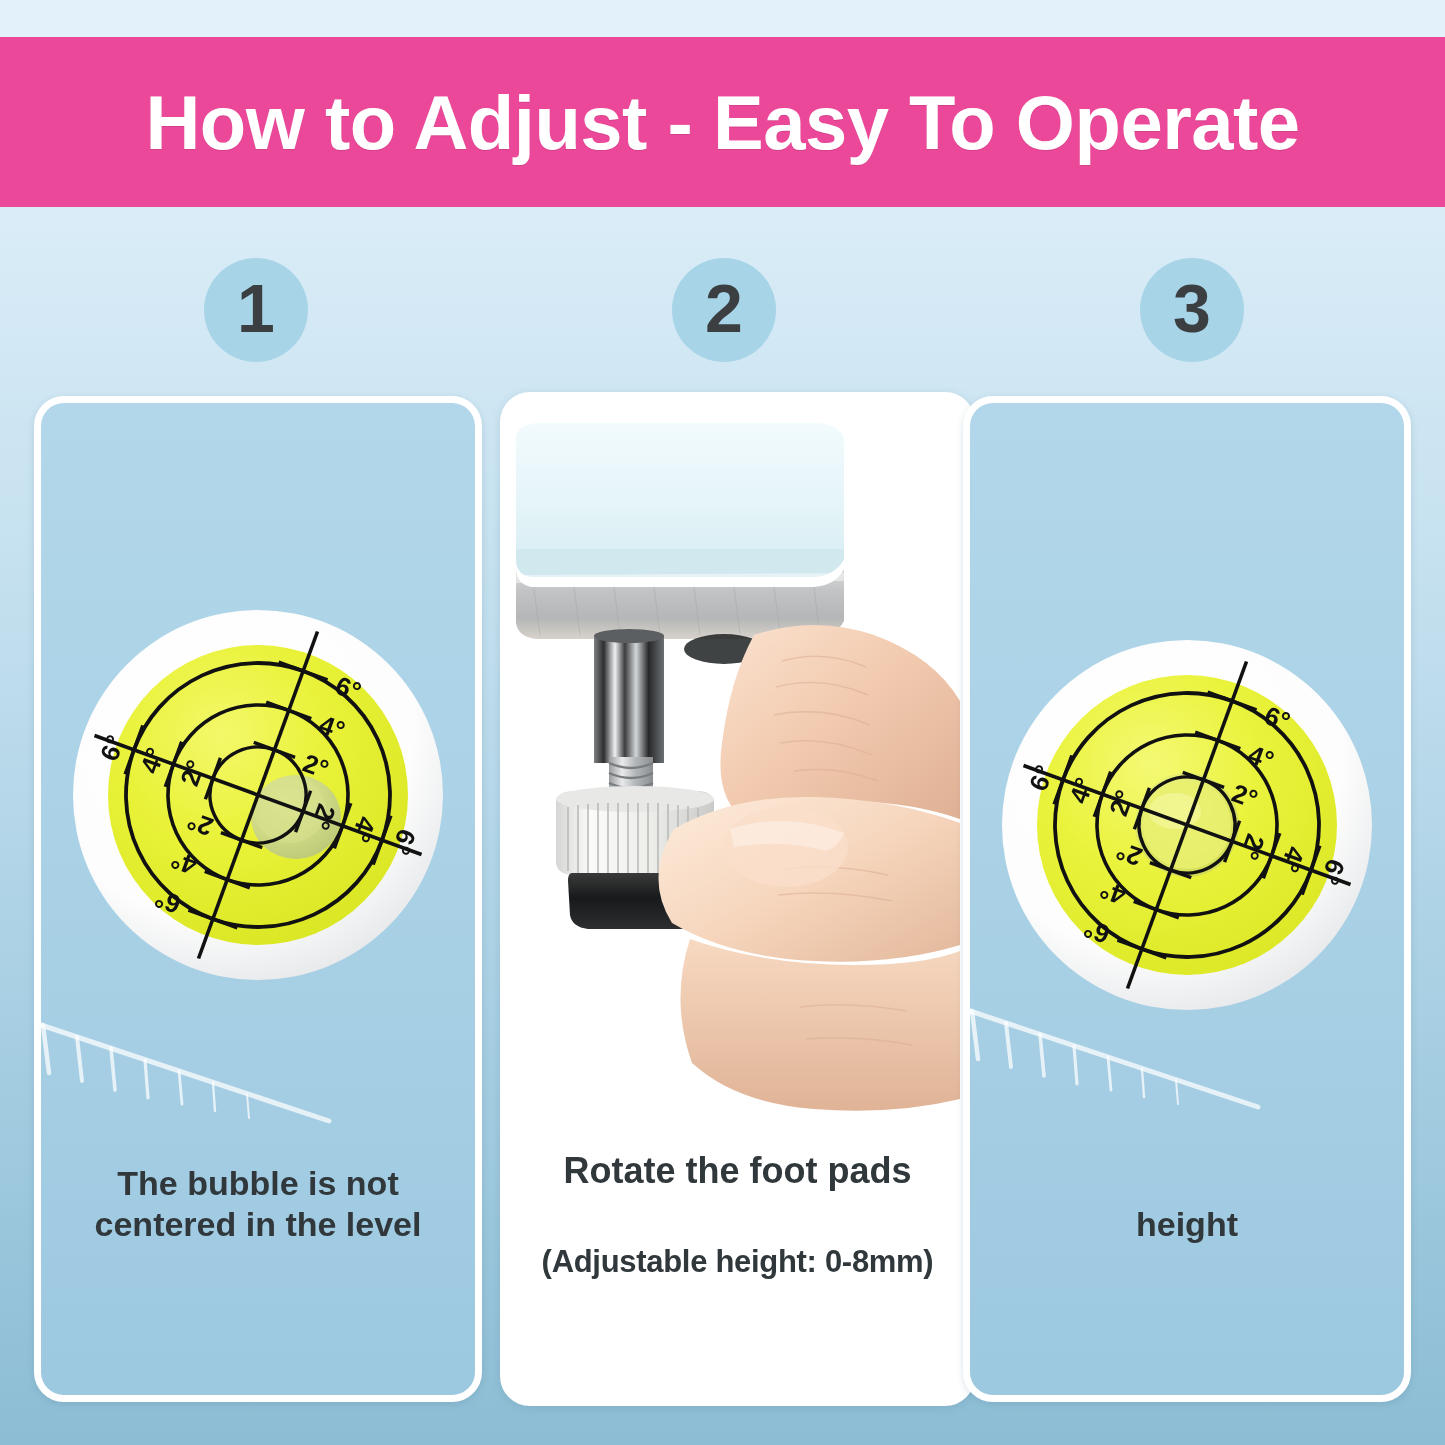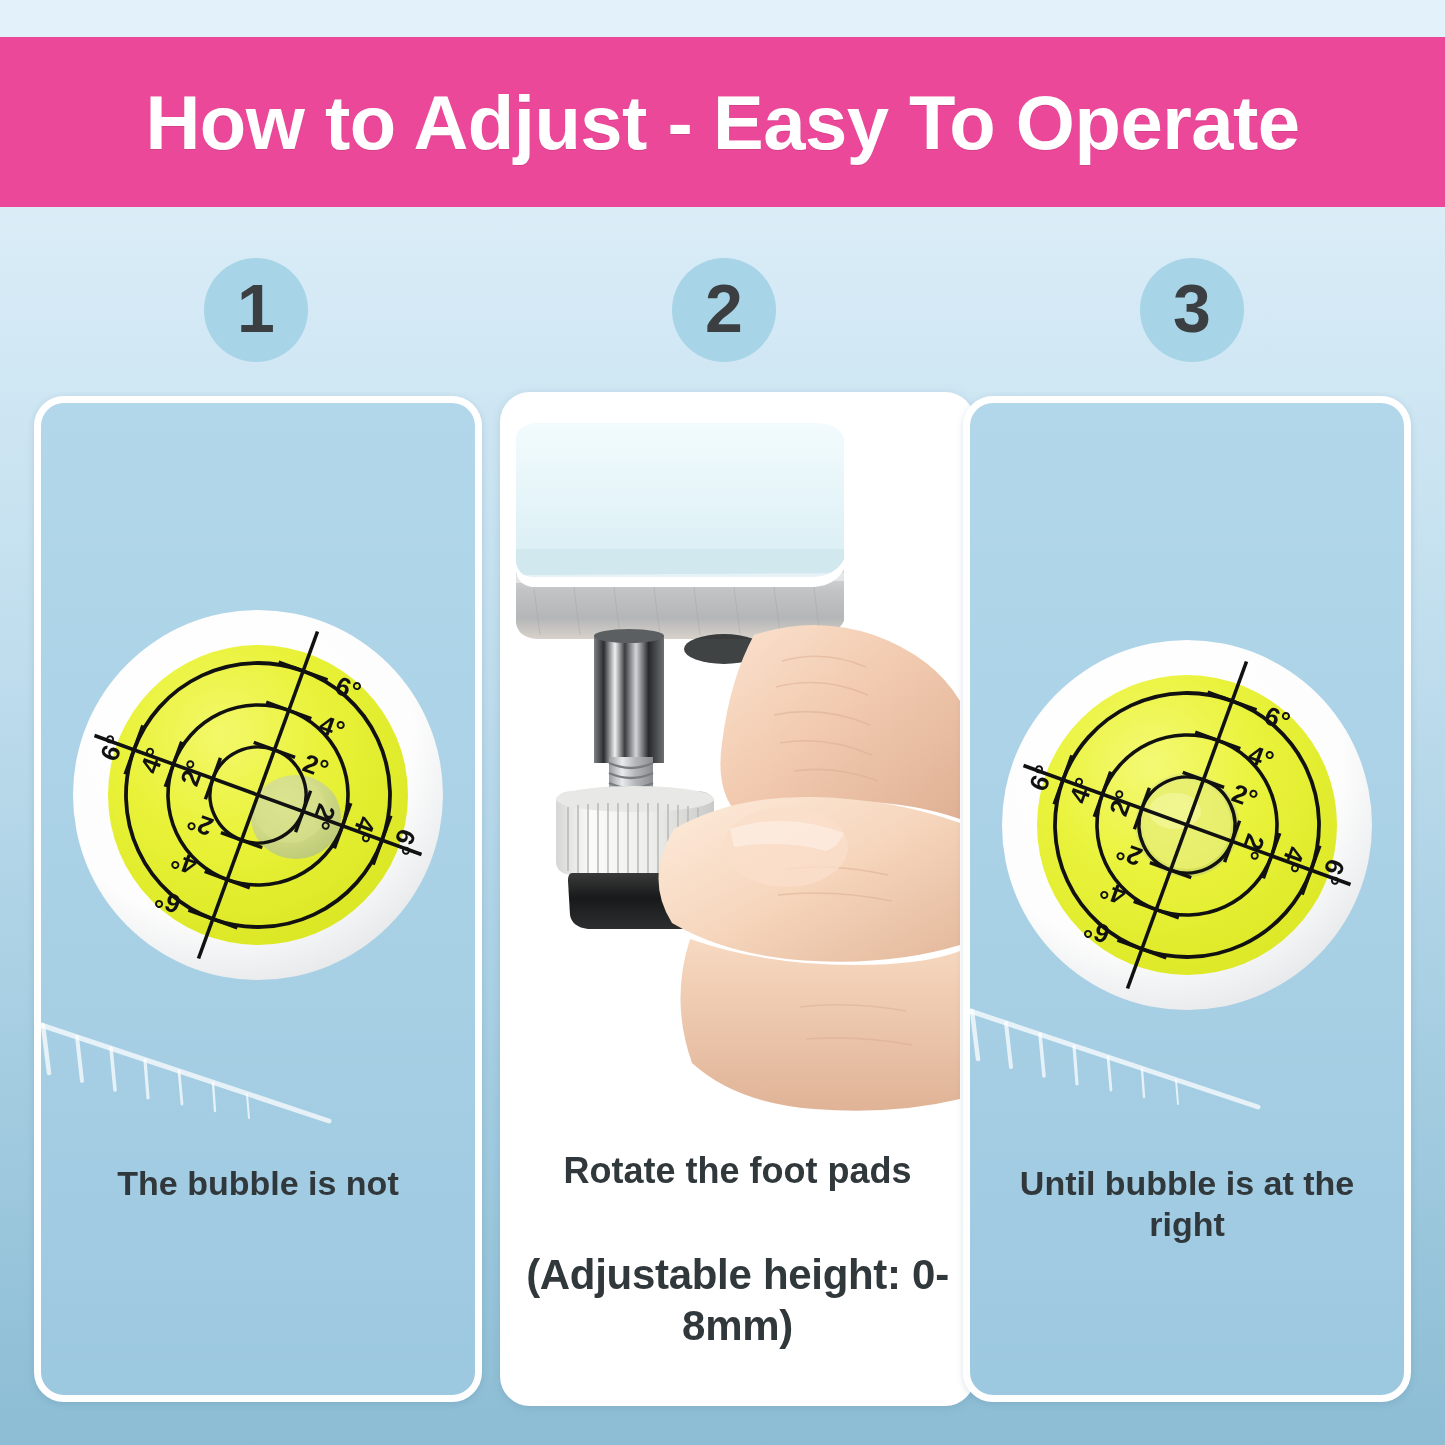--- a/index.html
+++ b/index.html
@@ -87,21 +87,21 @@
     position:absolute; left:0; width:100%;
     text-align:center;
     color:#31383c;
     font-weight:bold;
     line-height:1.22;
     padding:0 14px;
   }
   .caption-side{ top:760px; font-size:34px; }
   .caption-2{ top:750px; font-size:36px; }
   .caption-2 .sub{
-    display:block; font-size:42px; margin-top:12px; letter-spacing:-0.3px;
+    display:block; font-size:31px; margin-top:6px; letter-spacing:-0.3px;
   }
 
   
   .photo{ position:absolute; left:0; top:0; width:100%; height:780px; }
 </style>
 </head>
 <body>
 
 <div class="top-strip"></div>
 
@@ -208,20 +208,21 @@
           <text x="130" y="204" transform="rotate(-90 130 204)">2°</text>
           <text x="88" y="206" transform="rotate(-90 88 206)">4°</text>
           <text x="46" y="208" transform="rotate(-90 46 208)">6°</text>
         </g>
       </g>
     </svg>
   </div>
 
   <div class="caption caption-side">
     <span>The bubble is not</span><br>
+    <span>centered in the level</span>
   </div>
 </div>
 
 <div class="panel panel-2">
 
   <svg class="photo" viewBox="0 0 447 780" preserveAspectRatio="xMidYMid meet">
     <defs>
       <linearGradient id="topFace" x1="0" y1="0" x2="0" y2="1">
         <stop offset="0%" stop-color="#f2fbfd"></stop>
         <stop offset="55%" stop-color="#e4f4f8"></stop>
@@ -439,16 +440,16 @@
           <text x="334" y="172" transform="rotate(90 334 172)">6°</text>
           <text x="130" y="204" transform="rotate(-90 130 204)">2°</text>
           <text x="88" y="206" transform="rotate(-90 88 206)">4°</text>
           <text x="46" y="208" transform="rotate(-90 46 208)">6°</text>
         </g>
       </g>
     </svg>
   </div>
 
   <div class="caption caption-side">
-    <span>Until bubble is at the</span><br>
-    <span>right</span>
+    <br>
+    <span>height</span>
   </div>
 </div>
 
 </body></html>

